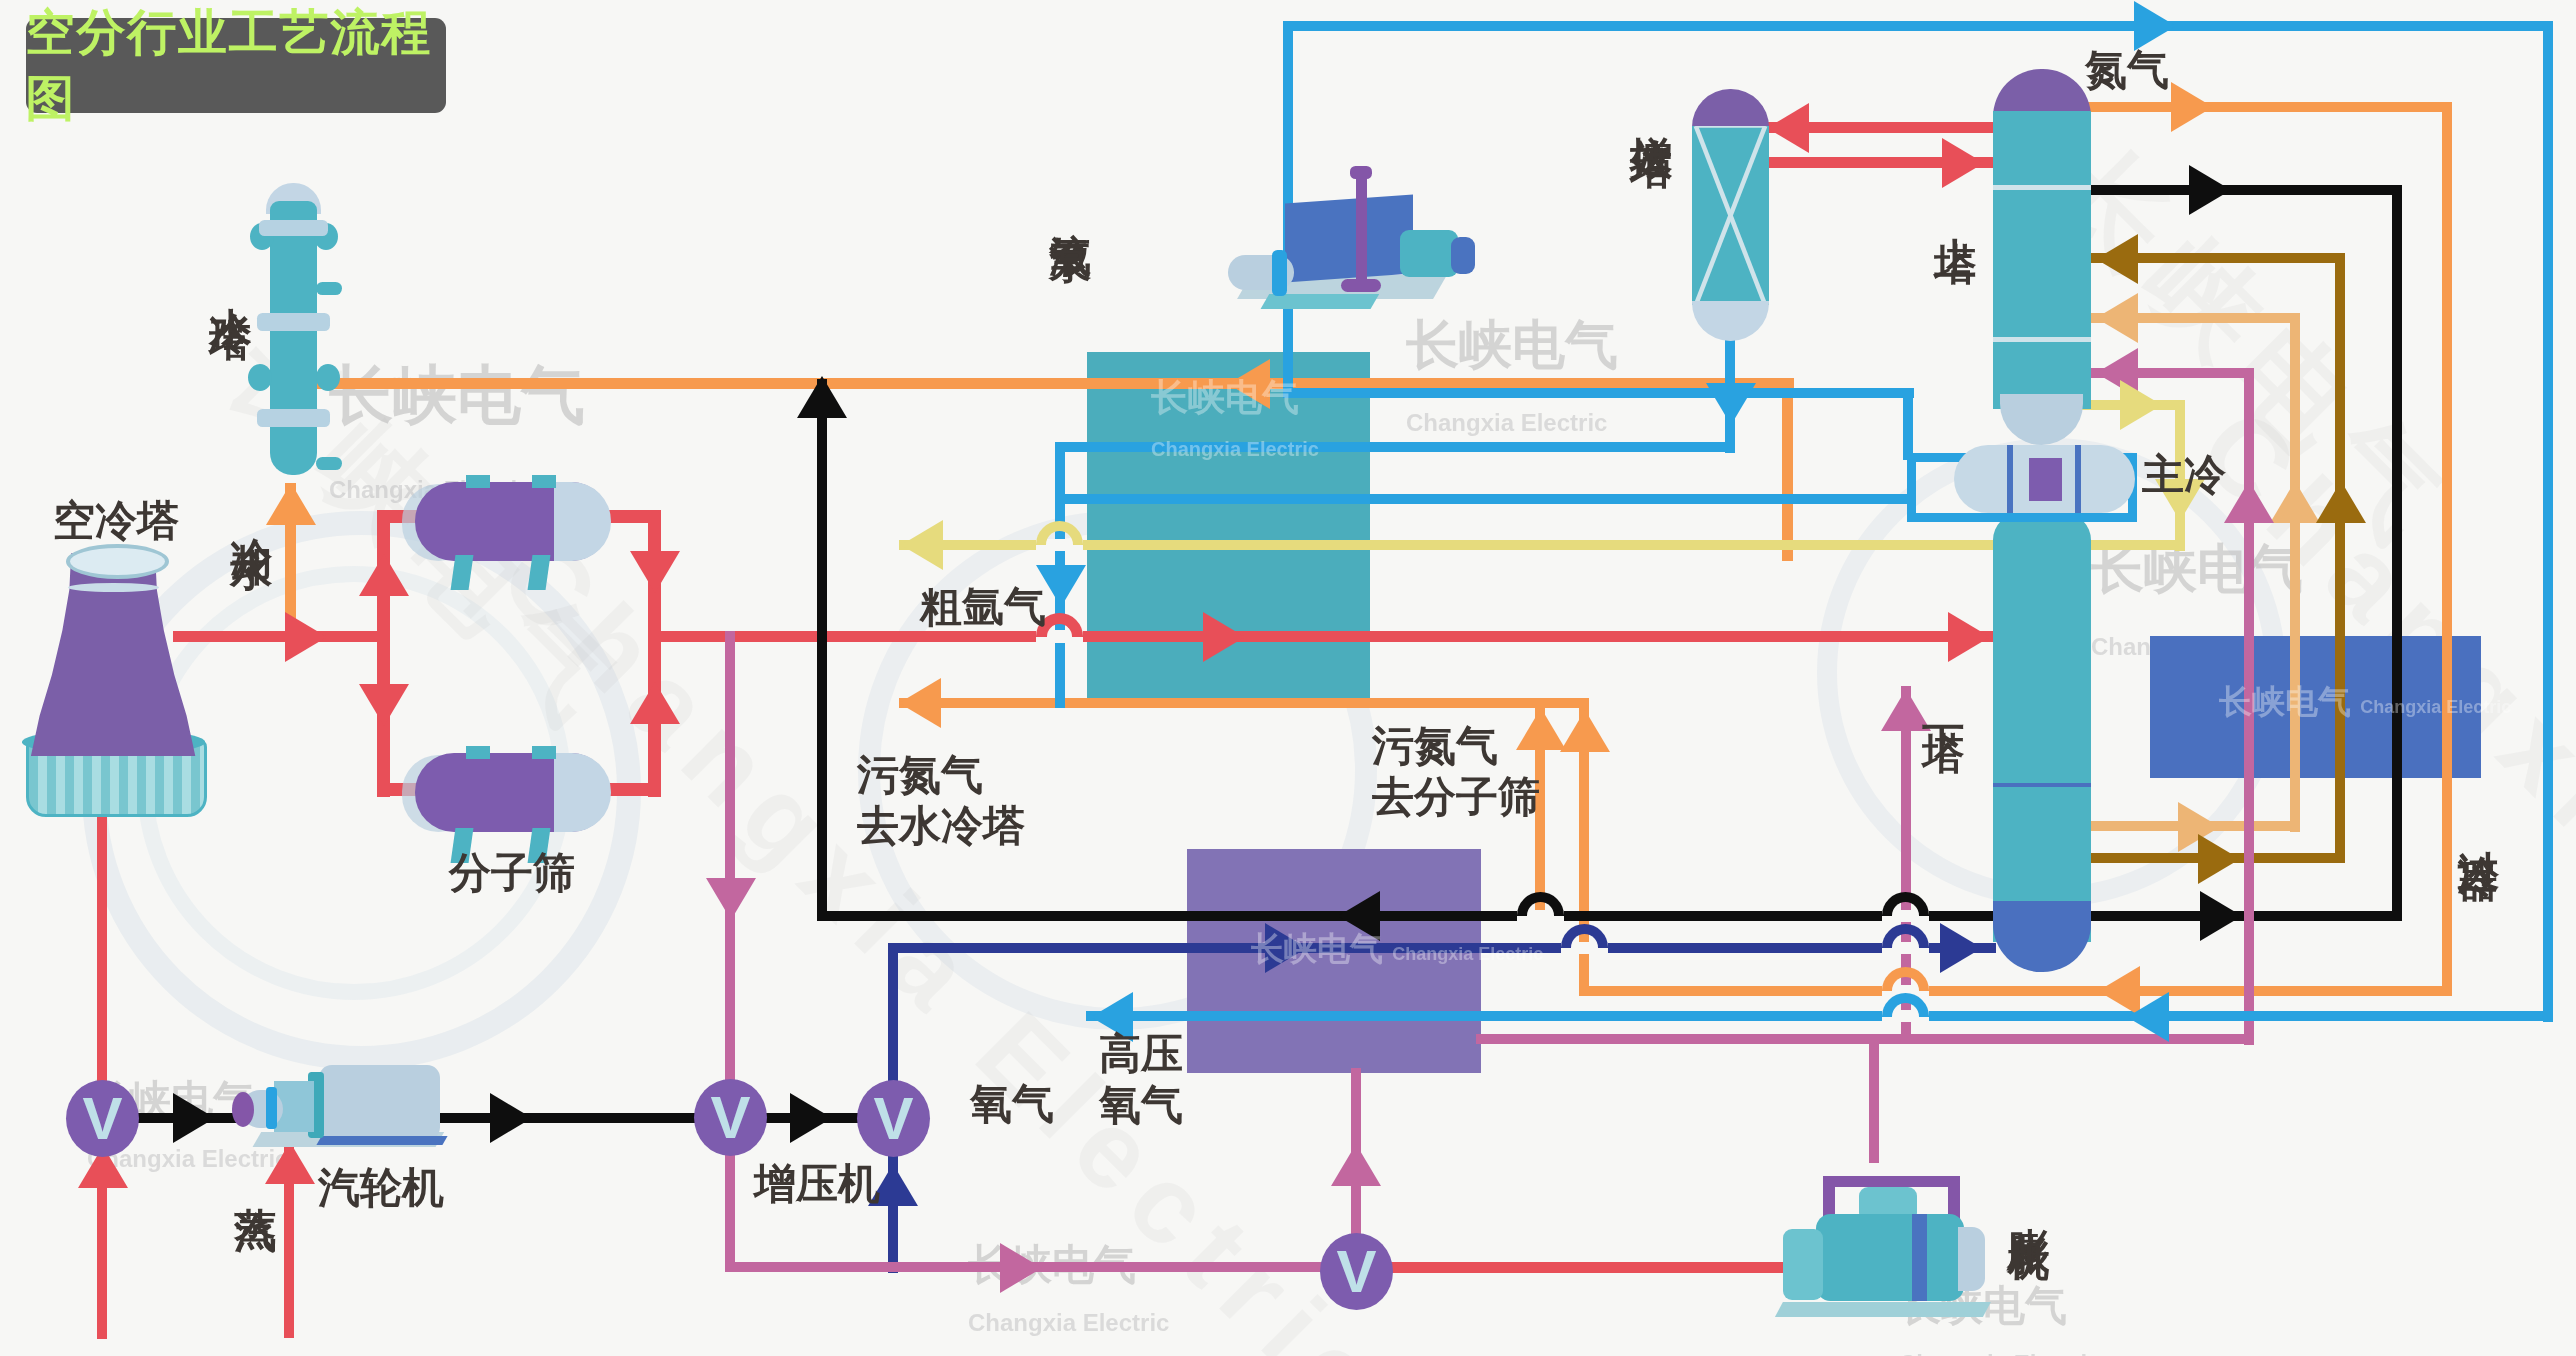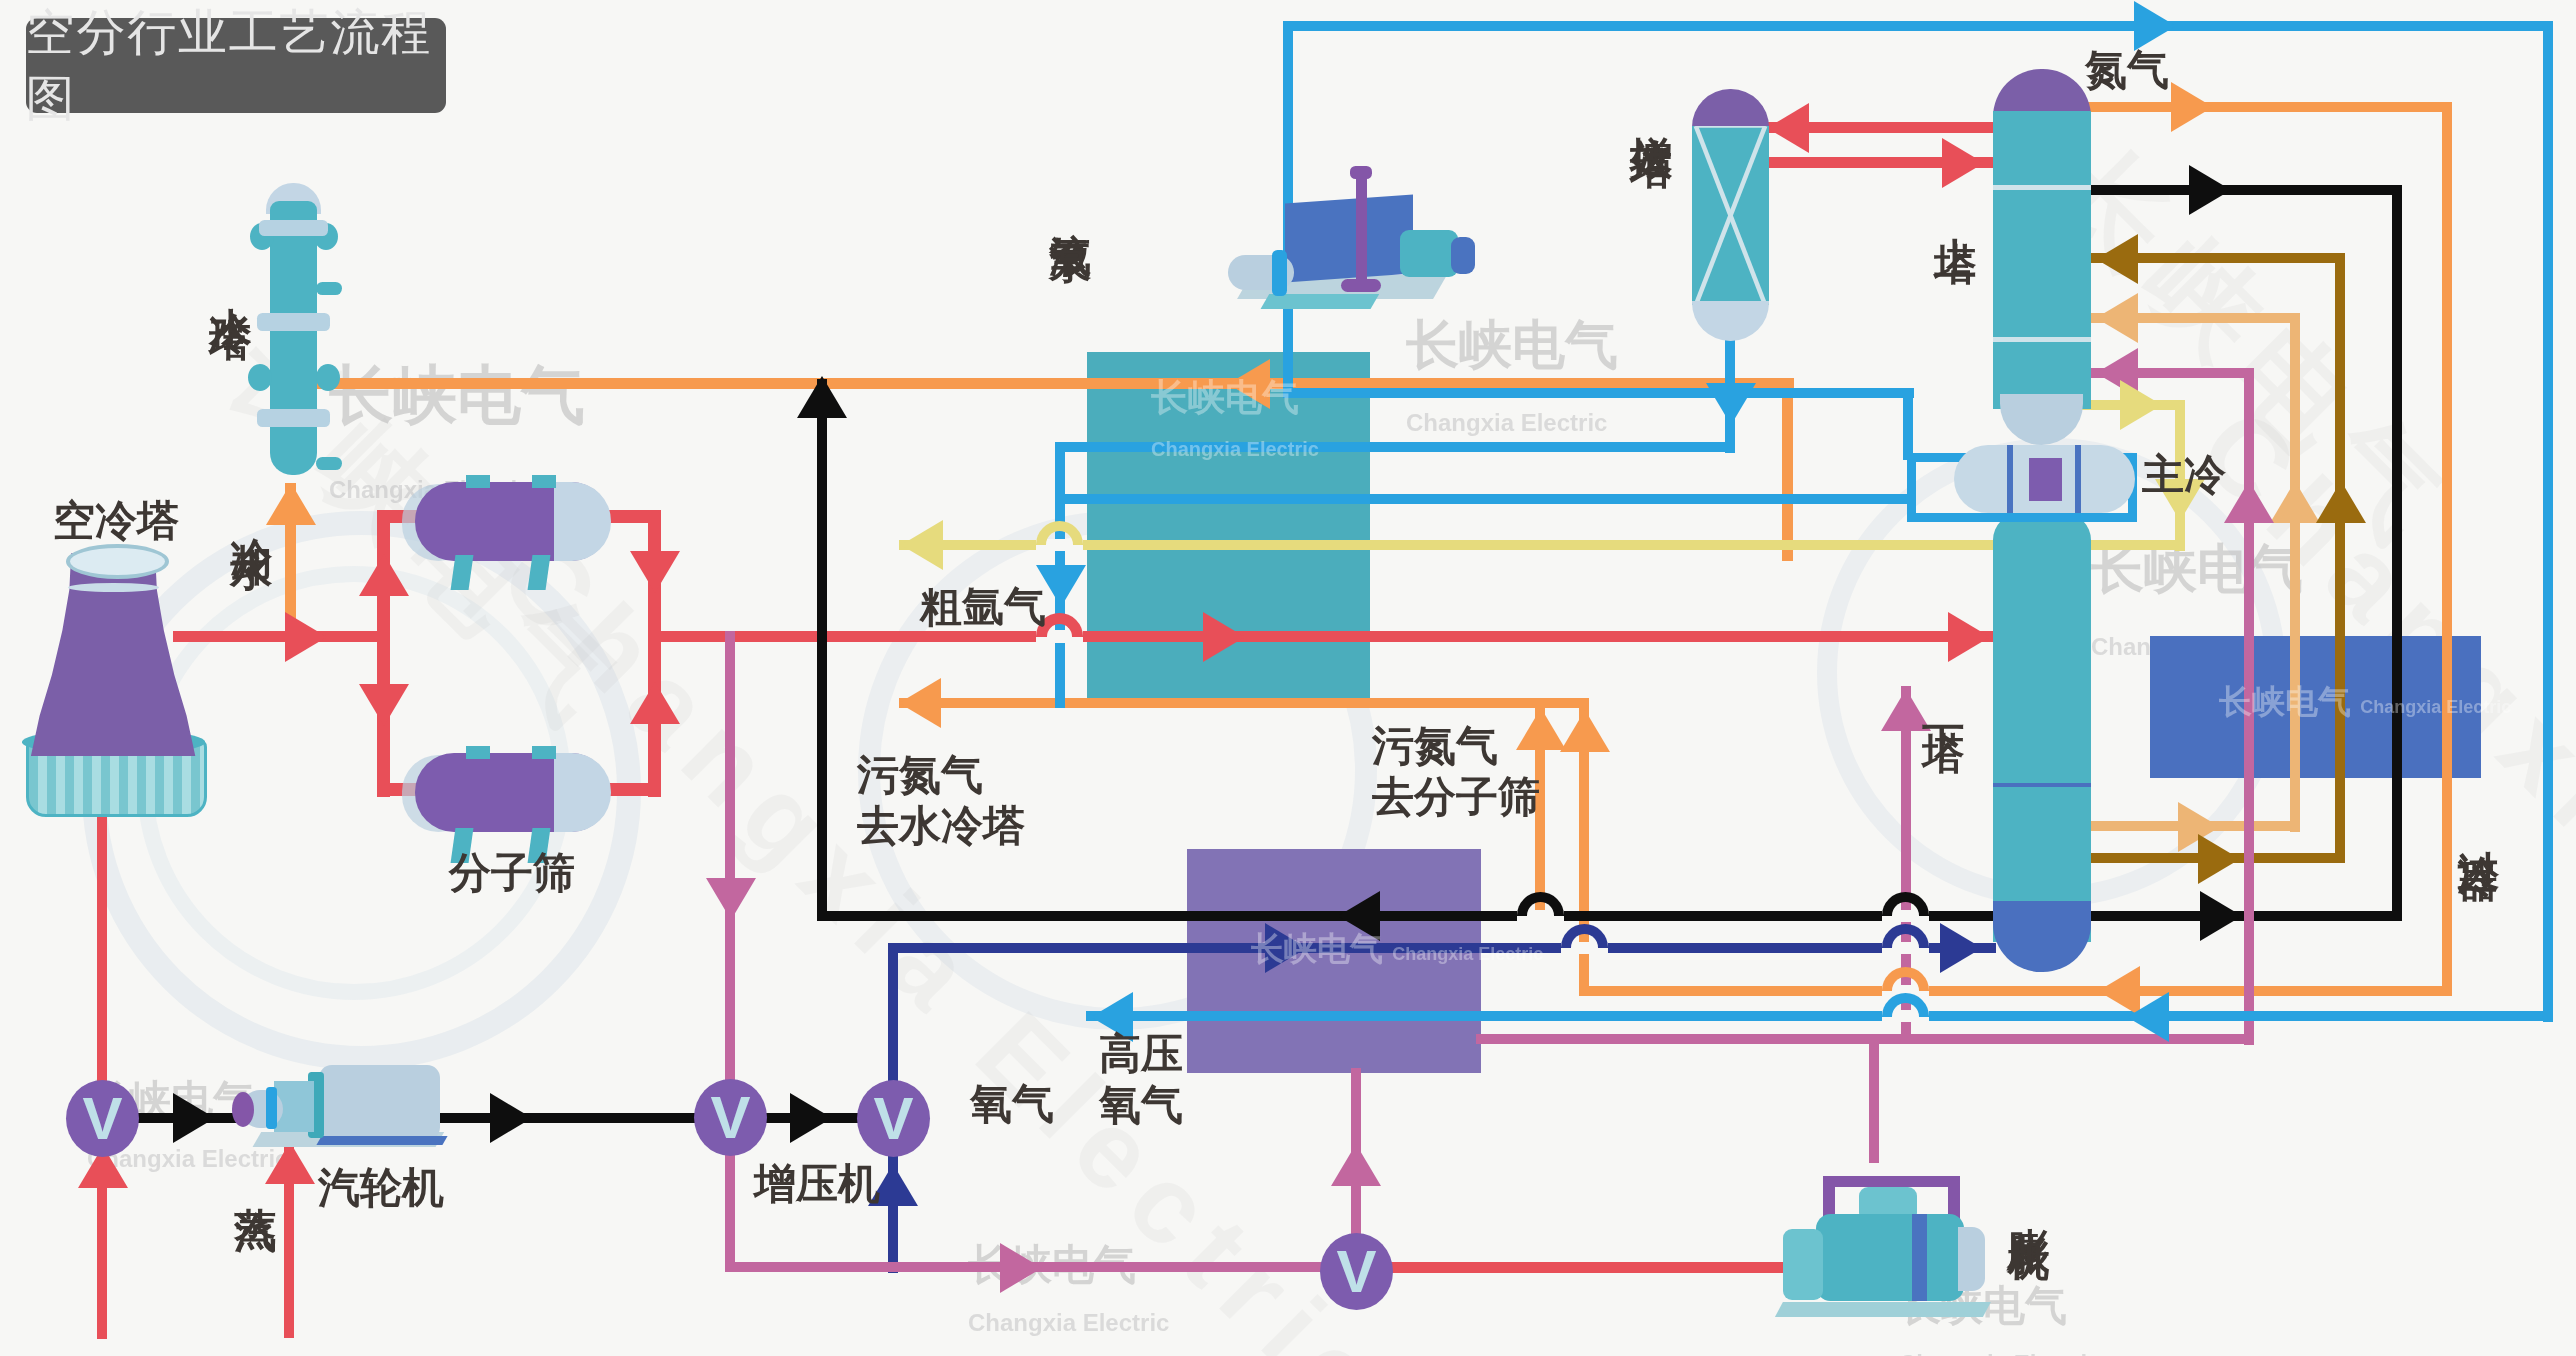--- a/index.html
+++ b/index.html
@@ -2,21 +2,21 @@
 <html style="font-size:14.6px"><head>
 <meta charset="utf-8">
 <style>
   html,body{margin:0;padding:0;background:#e9e9e9;}
   #canvas{position:relative;width:2576px;height:1356px;background:#f7f7f5;overflow:hidden;
           font-family:"Liberation Sans","DejaVu Sans",sans-serif;}
   .abs{position:absolute;}
   
   #title-box{left:25.6px;top:18px;width:420px;height:95px;background:#595959;border-radius:11px;
              display:flex;align-items:center;justify-content:center;}
-  #title-box span{color:#e5e5e5;font-size:49px;font-weight:normal;letter-spacing:1.8px;}
+  #title-box span{color:#bef264;font-size:49px;font-weight:bold;letter-spacing:1.8px;}
   
   .lbl{color:#3d3733;font-weight:bold;font-size:42px;line-height:1.22;white-space:pre-line;z-index:60;}
   .lbl.v{writing-mode:vertical-rl;text-orientation:upright;letter-spacing:5.5px;}
   
   .seg{z-index:20;}
   .hop-patch{z-index:21;}
   .hop-arc{z-index:22;border-bottom:none!important;border-radius:24px 24px 0 0;background:transparent!important;}
   .arrow{width:0;height:0;z-index:25;}
   
   .wm{z-index:5;color:#b9b9b9;font-weight:bold;white-space:nowrap;}

